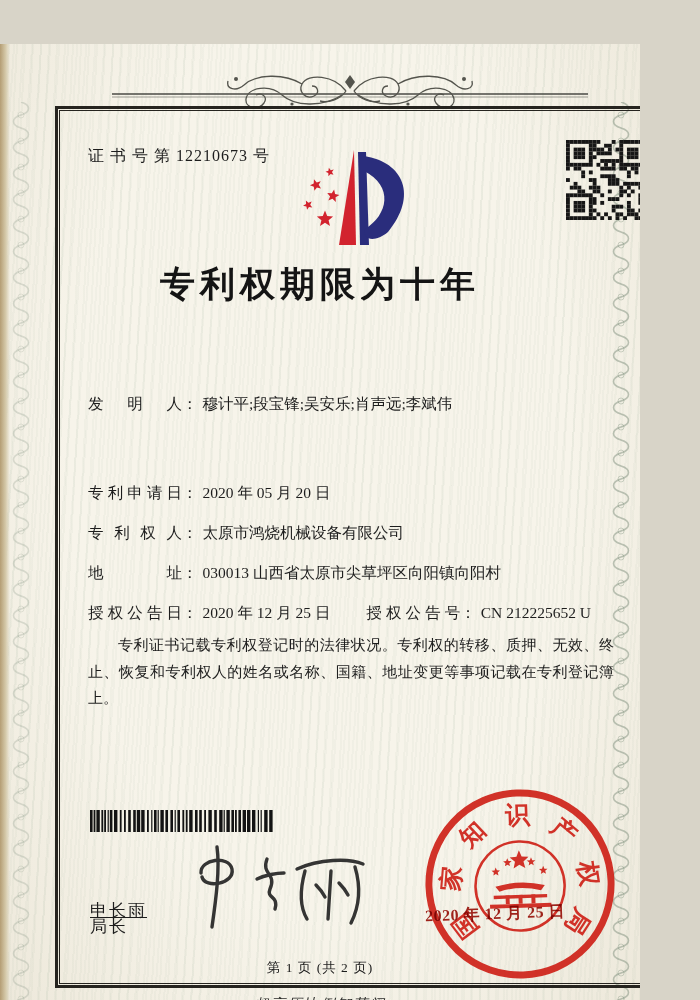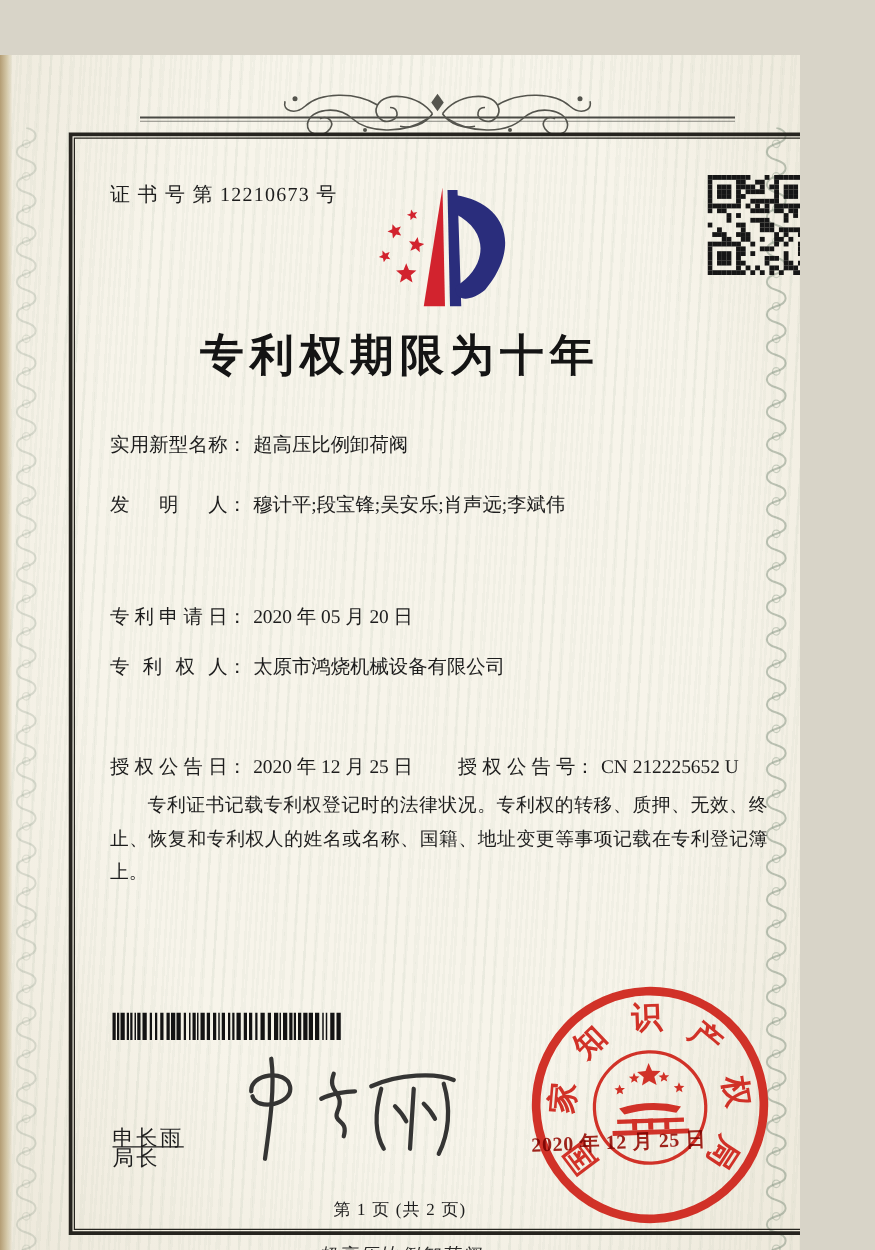--- a/index.html
+++ b/index.html
@@ -321,31 +321,31 @@
       <rect x="34.29" y="76.19" width="3.86" height="3.86" fill="#161616"></rect>
       <rect x="41.90" y="76.19" width="3.86" height="3.86" fill="#161616"></rect>
       <rect x="49.52" y="76.19" width="3.86" height="3.86" fill="#161616"></rect>
       <rect x="57.14" y="76.19" width="3.86" height="3.86" fill="#161616"></rect>
       <rect x="68.57" y="76.19" width="3.86" height="3.86" fill="#161616"></rect>
       <rect x="72.38" y="76.19" width="3.86" height="3.86" fill="#161616"></rect>
     </svg>
 
   <div class="abs title">专利权期限为十年</div>
 
-  <div class="abs row" style="top:302px">
-    <span class="flabel">实用新型名称</span><span>：</span><span class="fvalue">超高压比例卸荷阀</span>
-  </div>
   <div class="abs row" style="top:350px">
     <span class="flabel">发明人</span><span>：</span><span class="fvalue">穆计平;段宝锋;吴安乐;肖声远;李斌伟</span>
   </div>
   <div class="abs row" style="top:439px">
     <span class="flabel">专利申请日</span><span>：</span><span class="fvalue">2020 年 05 月 20 日</span>
   </div>
   <div class="abs row" style="top:479px">
     <span class="flabel">专利权人</span><span>：</span><span class="fvalue">太原市鸿烧机械设备有限公司</span>
+  </div>
+  <div class="abs row" style="top:519px">
+    <span class="flabel">地址</span><span>：</span><span class="fvalue">030013 山西省太原市尖草坪区向阳镇向阳村</span>
   </div>
   <div class="abs row" style="top:559px">
     <span><span class="flabel">授权公告日</span><span>：</span><span class="fvalue">2020 年 12 月 25 日</span></span>
     <span class="pair2"><span class="flabel">授权公告号</span><span>：</span><span class="fvalue">CN 212225652 U</span></span>
   </div>
 
   <div class="abs paras">
     <p>专利证书记载专利权登记时的法律状况。专利权的转移、质押、无效、终止、恢复和专利权人的姓名或名称、国籍、地址变更等事项记载在专利登记簿上。</p>
   </div>
 

